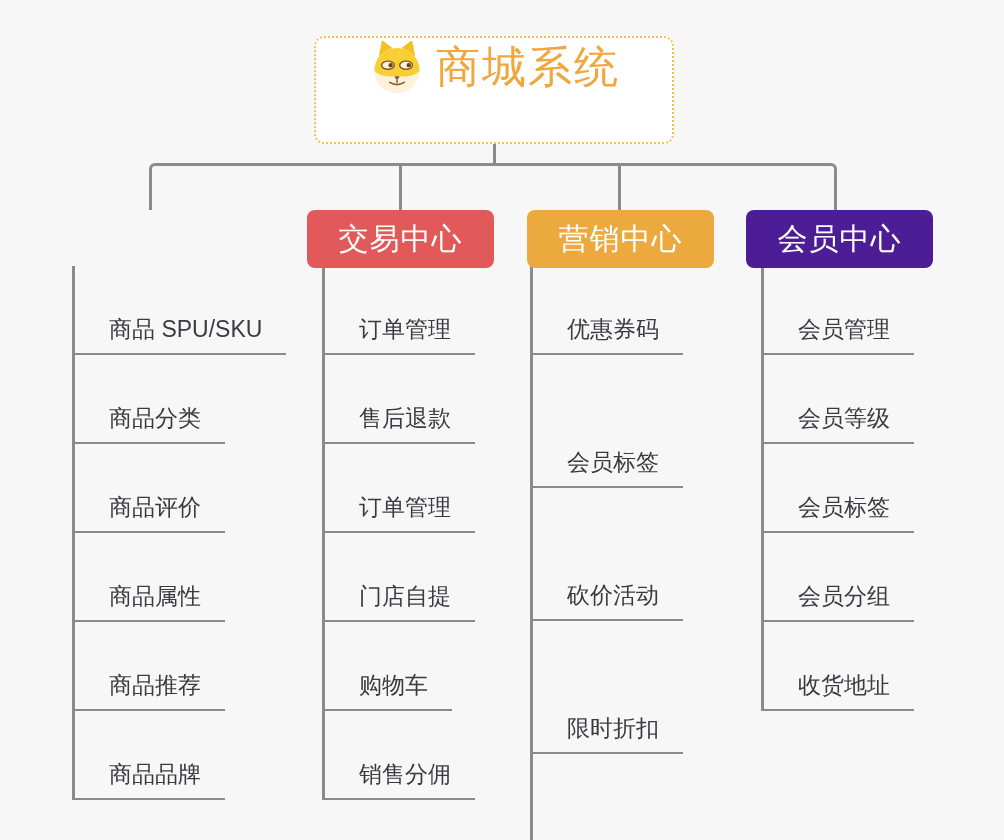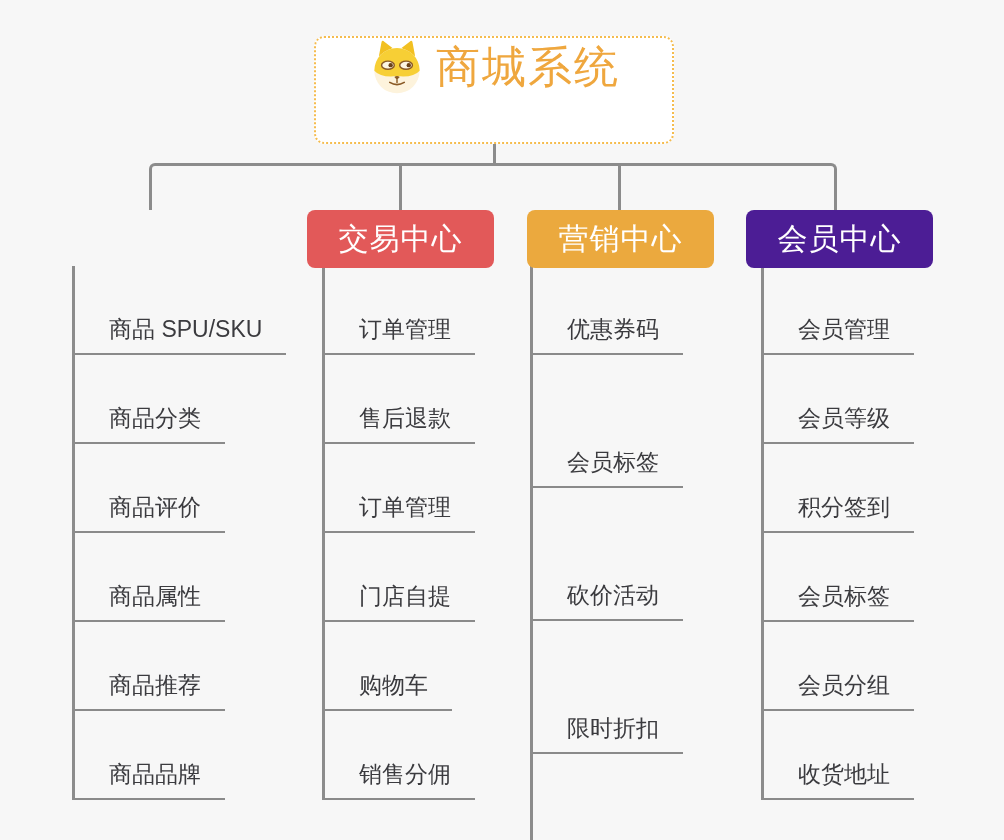--- a/index.html
+++ b/index.html
@@ -169,19 +169,18 @@
   <div class="column c2">
       <div class="item">优惠券码</div>
       <div class="item">会员标签</div>
       <div class="item">砍价活动</div>
       <div class="item">限时折扣</div>
       <div class="item">满减送</div>
     </div>
   <div class="column c3">
       <div class="item">会员管理</div>
       <div class="item">会员等级</div>
-      <div class="item">积分签到</div>
       <div class="item">会员标签</div>
       <div class="item">会员分组</div>
       <div class="item">收货地址</div>
     </div>
 
 </div>
 
 </body></html>

